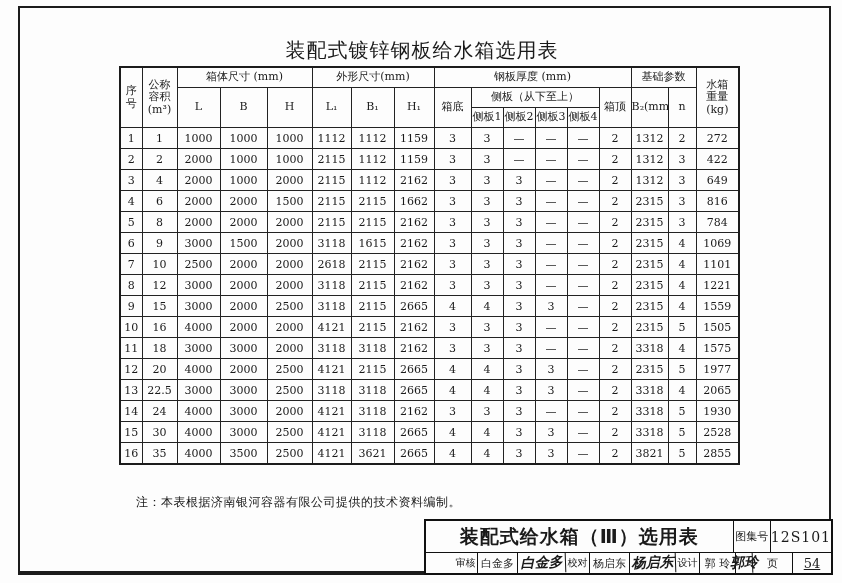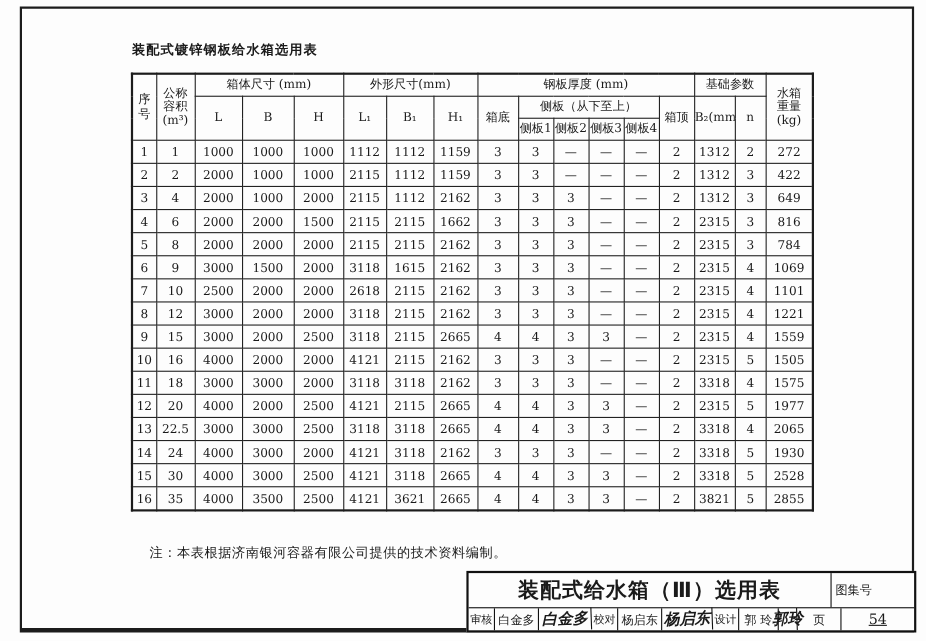--- a/index.html
+++ b/index.html
@@ -9,21 +9,21 @@
     font-family:"DejaVu Sans","Liberation Sans",sans-serif;
     overflow:hidden;
   }
   .frame{
     position:absolute;left:18px;top:6px;width:813px;height:569px;
     border:2px solid #1c1c1c;border-bottom-width:4px;box-sizing:border-box;
     background:transparent;
   }
   .doc-title{
     position:absolute;left:120px;top:37px;width:604px;
-    text-align:left;font-size:12px;font-weight:bold;letter-spacing:1px;
+    text-align:center;font-size:20px;font-weight:normal;letter-spacing:1px;
   }
   table.main{
     position:absolute;left:119px;top:66px;width:606px;
     border-collapse:collapse;table-layout:fixed;
     font-family:"DejaVu Serif","Liberation Serif",serif;
   }
   table.main th,table.main td{
     border:1px solid #222;text-align:center;vertical-align:middle;
     padding:0;font-weight:normal;overflow:hidden;
   }
@@ -37,21 +37,21 @@
     font-family:"DejaVu Serif","Liberation Serif",serif;
     margin-top:24px;
   }
   
   .footer{
     position:absolute;left:424px;top:519px;width:409px;height:56px;
     border:2px solid #111;box-sizing:border-box;display:flex;flex-direction:column;
     background:#fdfdfd;
   }
   .f-row1{display:flex;height:31px;border-bottom:1px solid #111;}
-  .f-row2{display:flex;flex:1;}
+  .f-row2{display:flex;flex:1;padding-left:28px;}
   .fcell{display:flex;align-items:center;justify-content:center;border-right:1px solid #111;box-sizing:border-box;}
   .fcell:last-child{border-right:none;}
   .f-title{width:330px;font-size:19px;font-weight:bold;letter-spacing:1px;white-space:nowrap;}
   .f-atlas-label{width:40px;font-size:11px;}
   .f-atlas-no{flex:1;font-size:14px;font-family:"DejaVu Serif","Liberation Serif",serif;letter-spacing:1px;}
   .f-label{font-size:10px;}
   .f-name{font-size:11px;font-family:"DejaVu Serif","Liberation Serif",serif;white-space:nowrap;}
   .sig{
     font-size:14px;font-weight:bold;font-style:italic;
     font-family:"DejaVu Serif","Liberation Serif",serif;
@@ -429,20 +429,21 @@
       </tr>
     </tbody>
 </table>
 
 <div class="note">注：本表根据济南银河容器有限公司提供的技术资料编制。</div>
 
 <div class="footer">
   <div class="f-row1">
     <div class="fcell f-title">装配式给水箱（Ⅲ）选用表</div>
     <div class="fcell f-atlas-label">图集号</div>
+    <div class="fcell f-atlas-no">12S101</div>
   </div>
   <div class="f-row2">
     <div class="fcell f-label" style="width:24px">审核</div>
     <div class="fcell f-name" style="width:40px">白金多</div>
     <div class="fcell sig" style="width:48px">白金多</div>
     <div class="fcell f-label" style="width:24px">校对</div>
     <div class="fcell f-name" style="width:40px">杨启东</div>
     <div class="fcell sig" style="width:46px">杨启东</div>
     <div class="fcell f-label" style="width:24px">设计</div>
     <div class="fcell f-name" style="width:36px">郭 玲</div>

